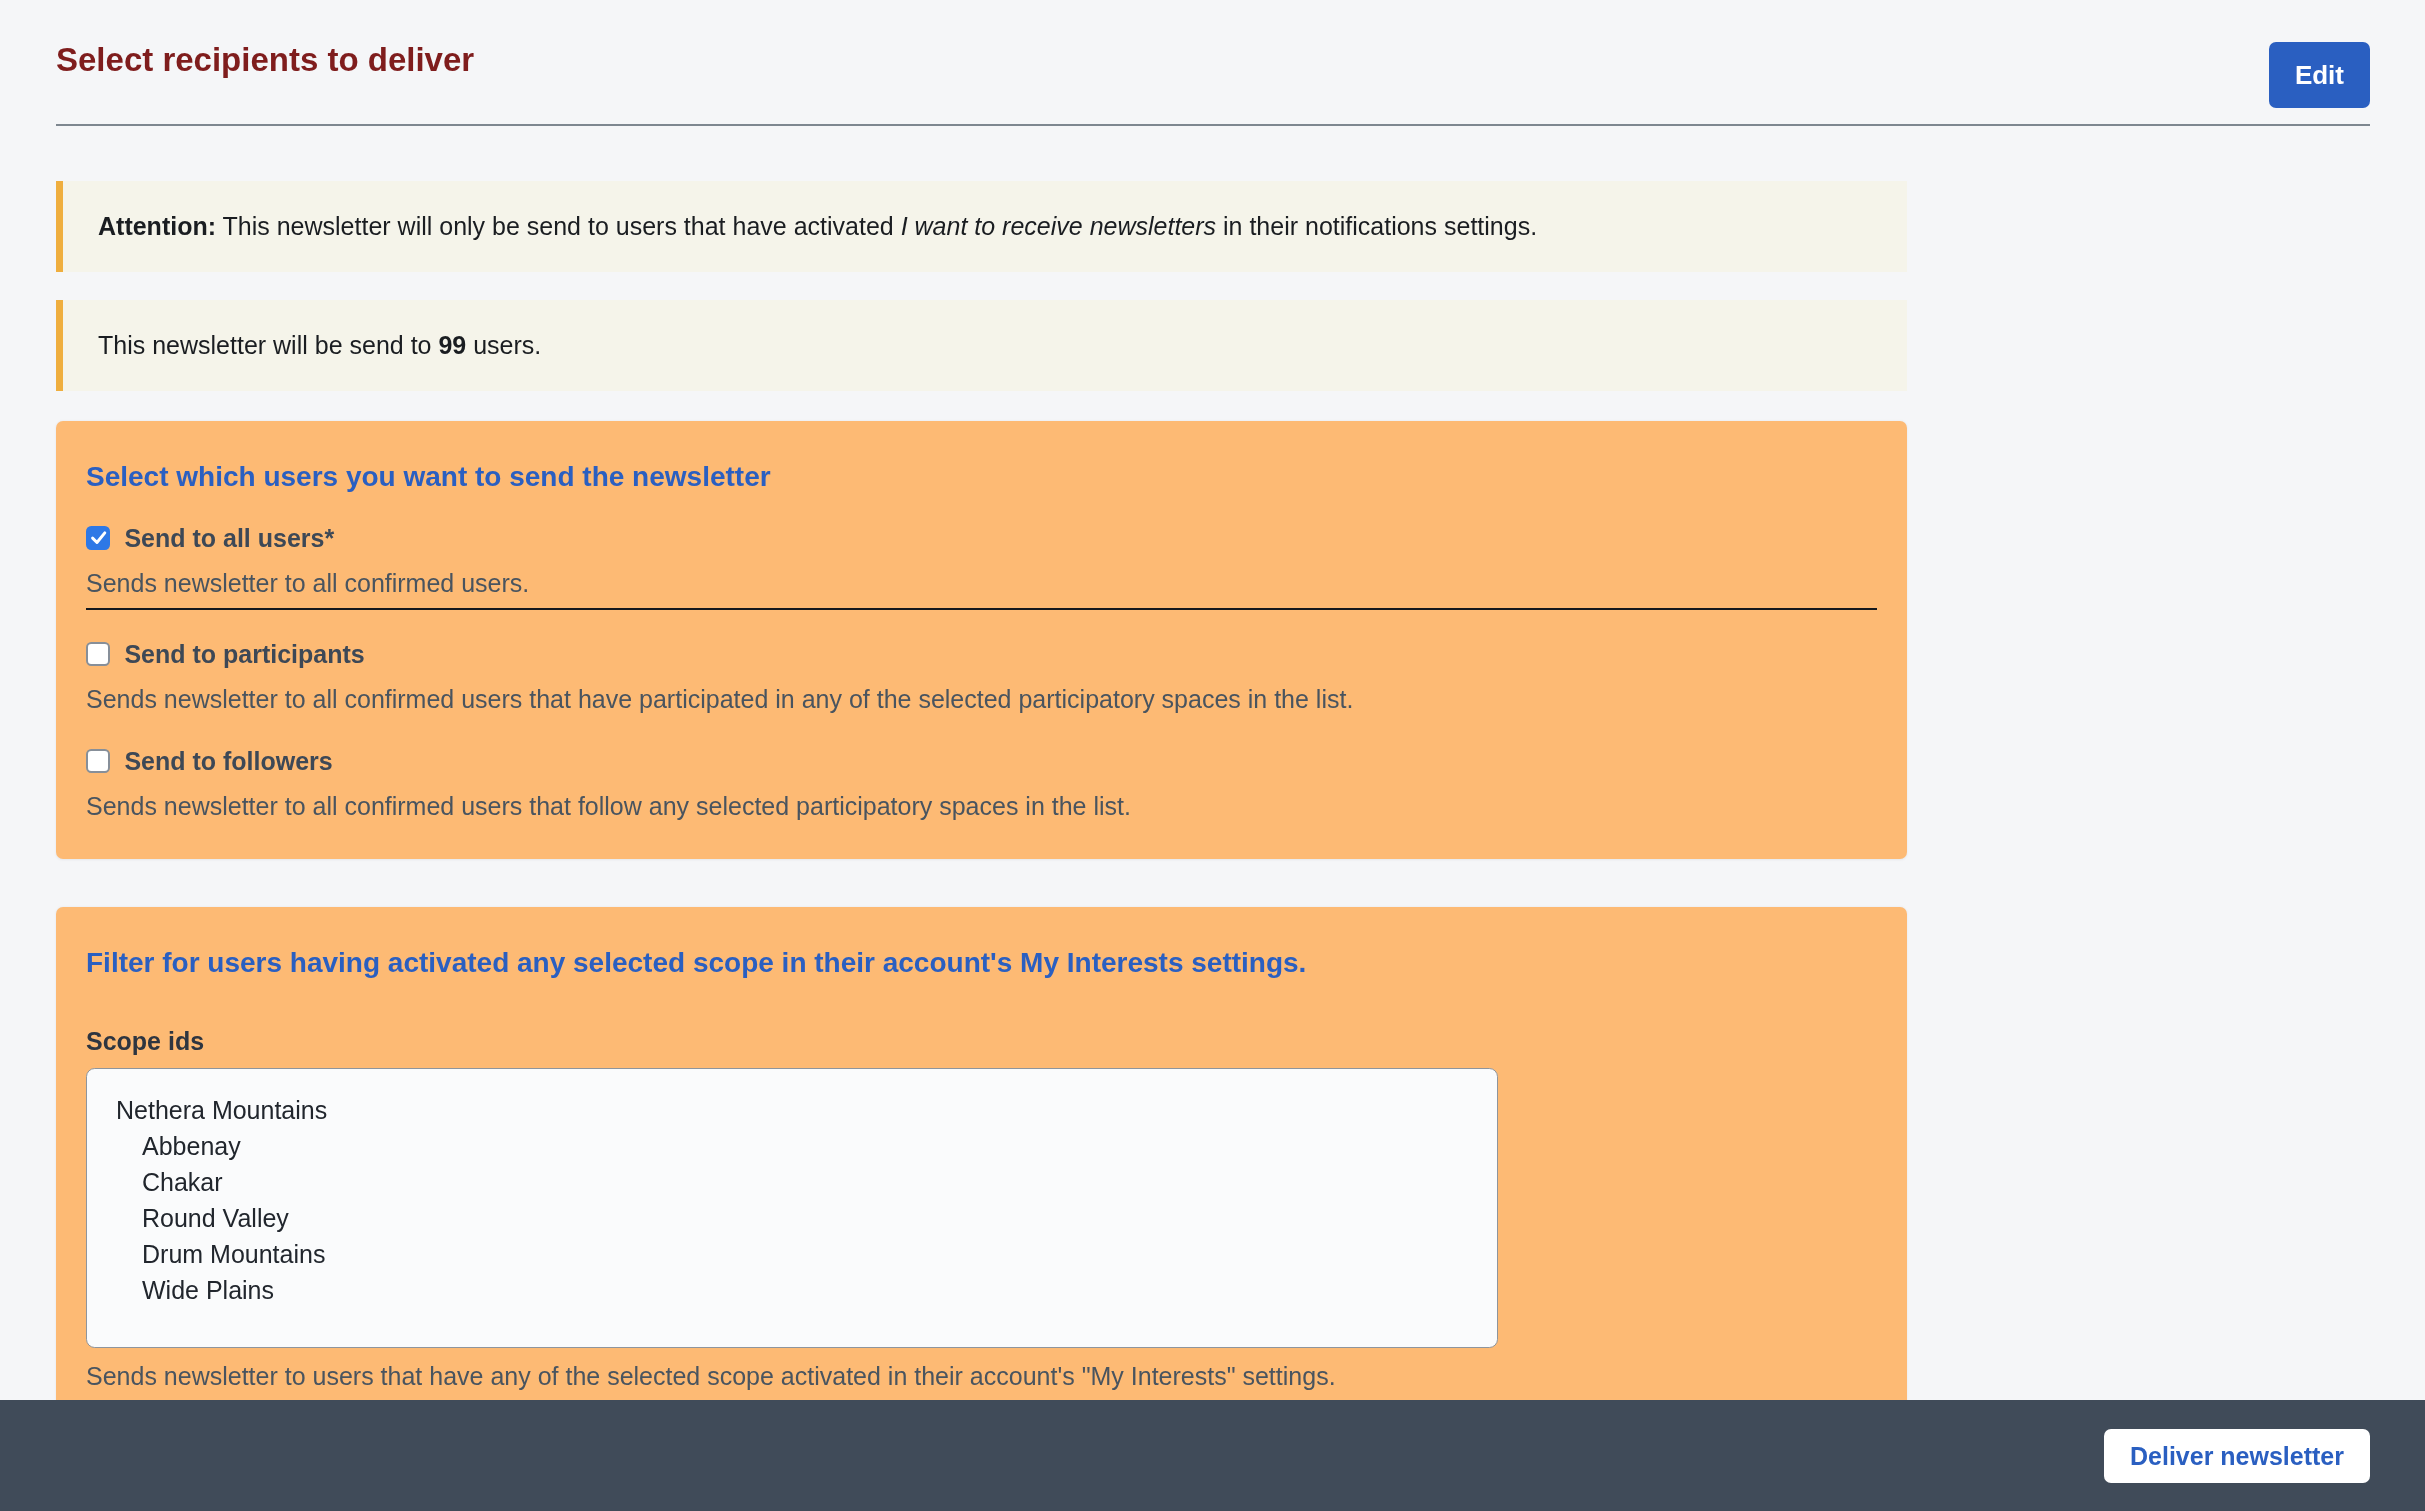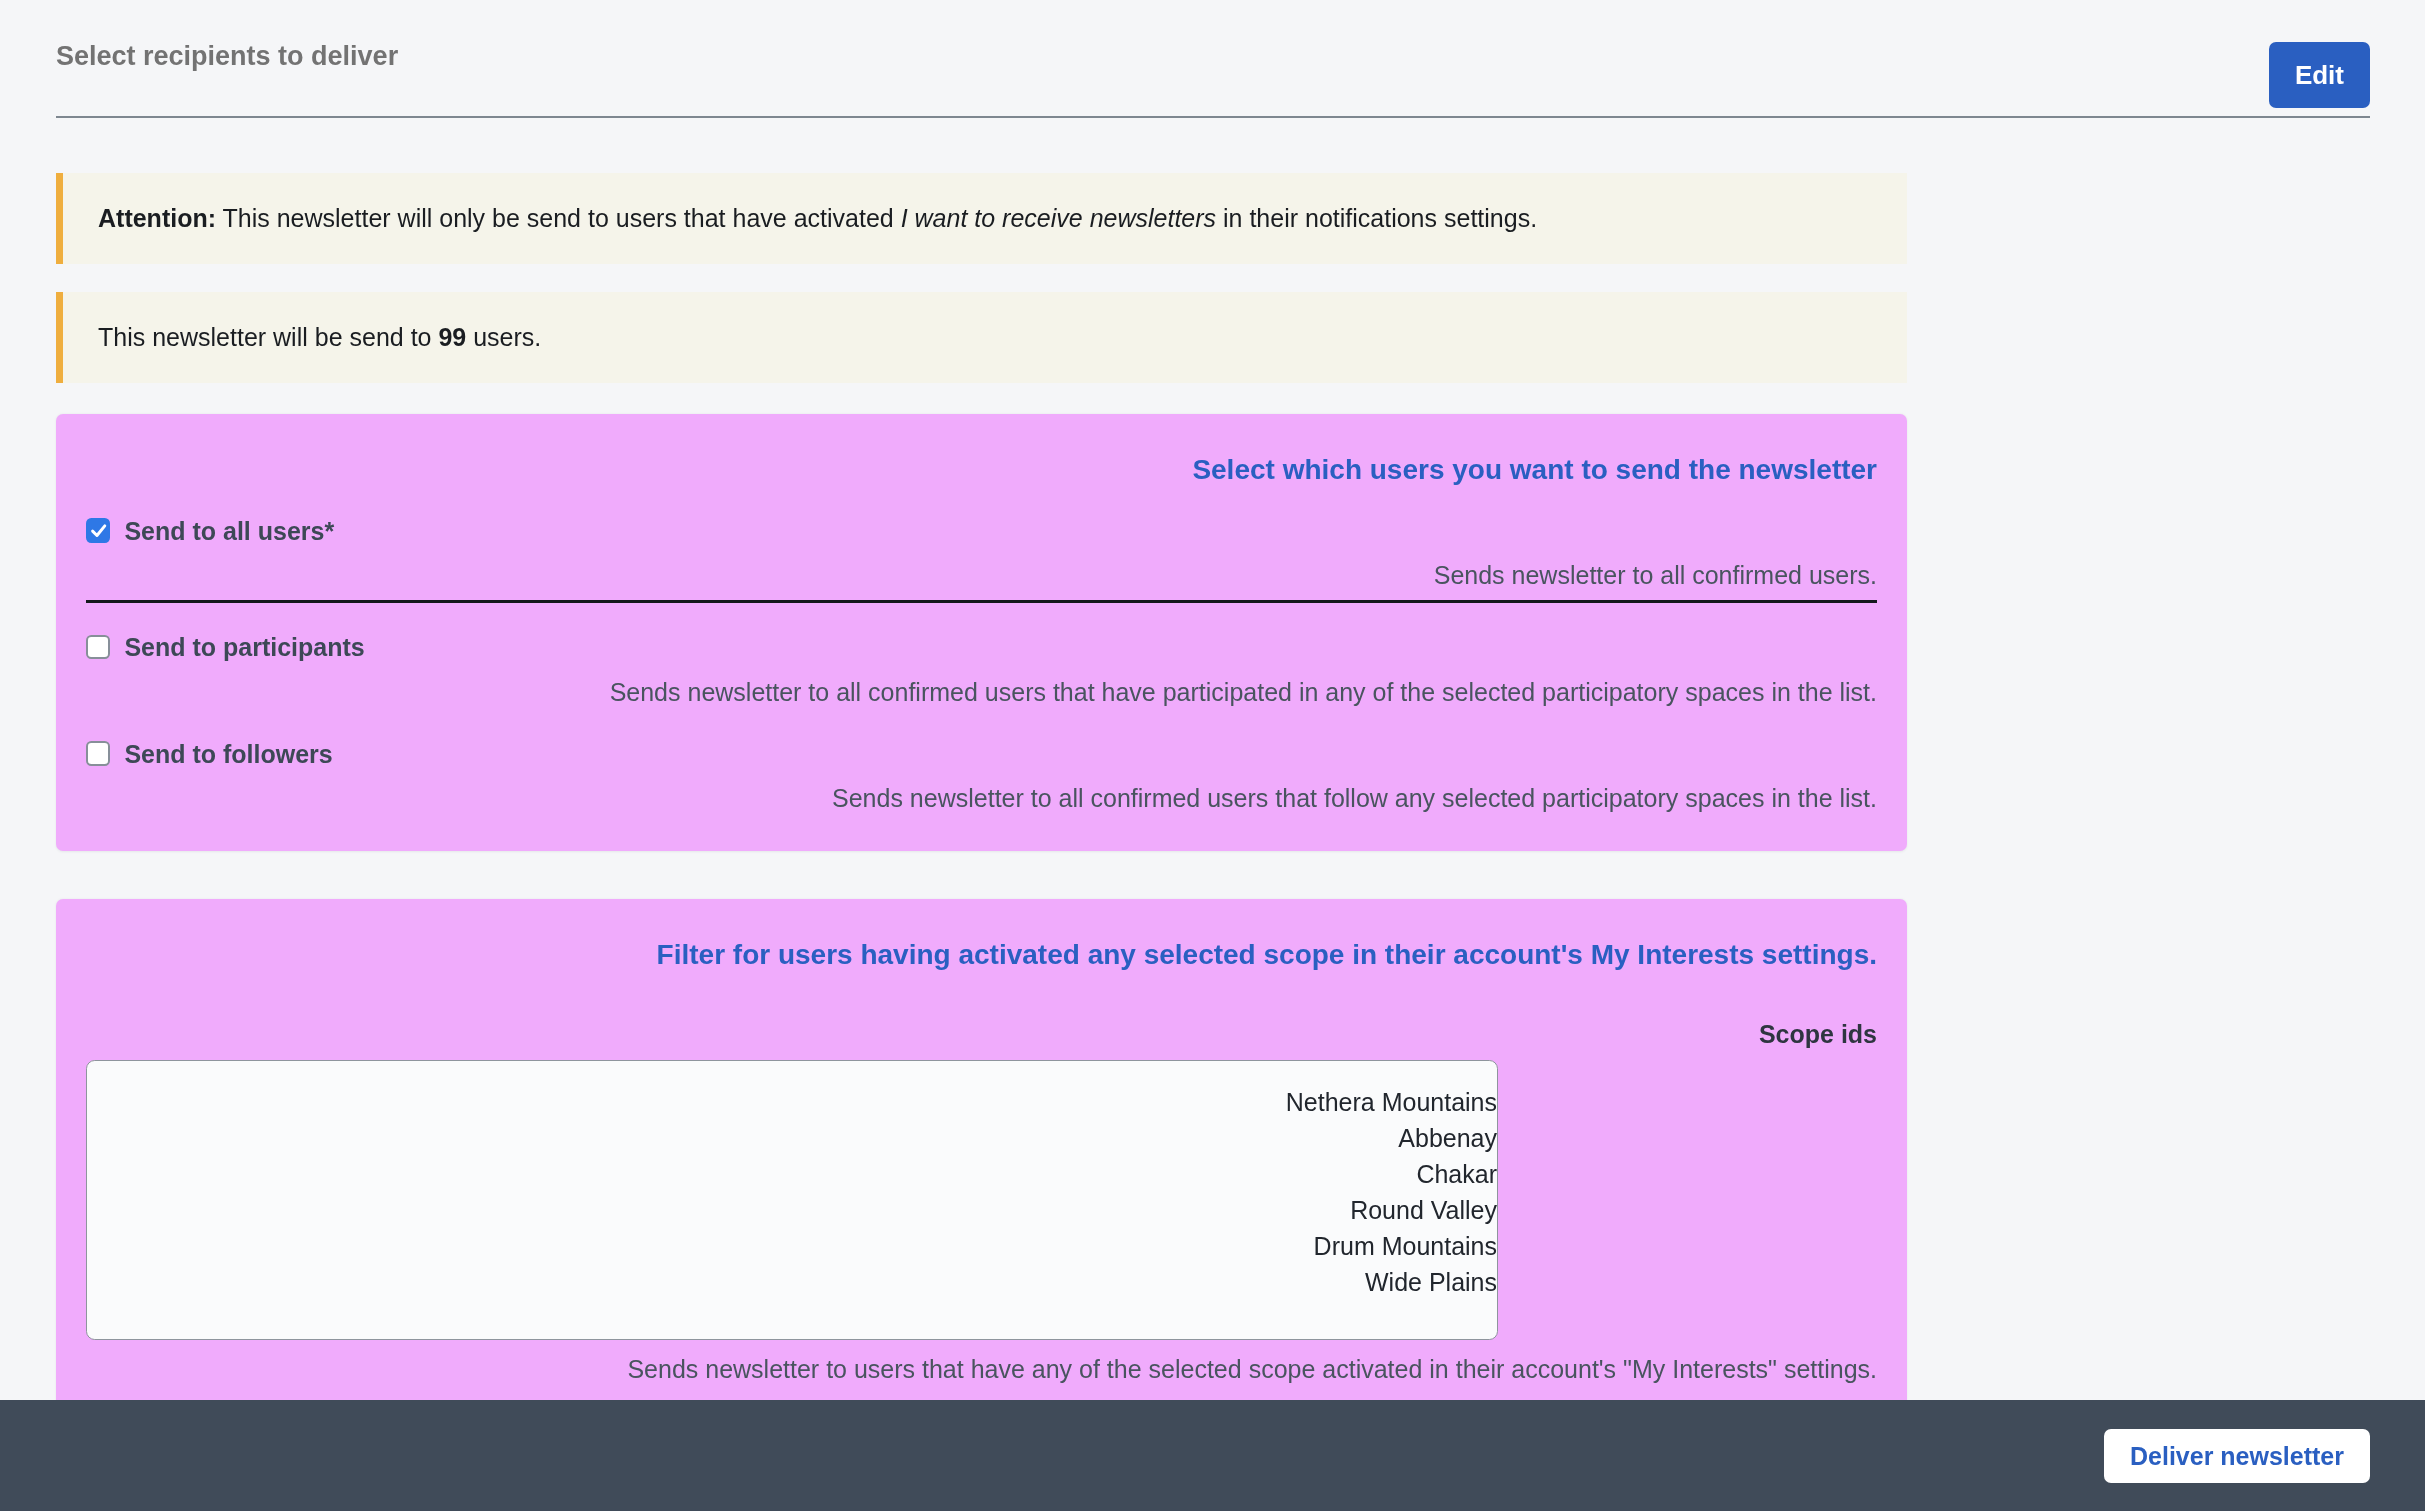--- a/index.html
+++ b/index.html
@@ -16,23 +16,23 @@
     overflow: hidden;
     background: #f5f6f8;
   }
 
   
   .topbar {
     position: relative;
     padding: 40px 56px 0 56px;
   }
   .page-title {
-    font-size: 27px;
-    font-weight: bold;
-    color: #737373;
+    font-size: 33px;
+    font-weight: bold;
+    color: #7f1d1d;
     line-height: 1.2;
   }
   .btn {
     display: inline-flex;
     align-items: center;
     justify-content: center;
     border: none;
     cursor: pointer;
     border-radius: 7px;
     font-family: "Liberation Sans", sans-serif;
@@ -70,25 +70,24 @@
     line-height: 1.4;
     color: #1a1d21;
   }
   .alert + .alert { margin-top: 28px; }
   .alert em { font-style: italic; }
   .alert strong { font-weight: bold; }
 
   
   .card {
     margin-top: 30.5px;
-    background: #f0abfc;
+    background: #fdba74;
     border-radius: 7px;
     box-shadow: 0 0.9px 2.6px rgba(30, 40, 60, 0.07);
     padding: 38px 30px 35px 30px;
-    text-align: right;
   }
   .card + .card { margin-top: 48px; }
   .card-heading {
     font-size: 28px;
     font-weight: bold;
     color: #2a5fc1;
     line-height: 1.3;
   }
 
   

